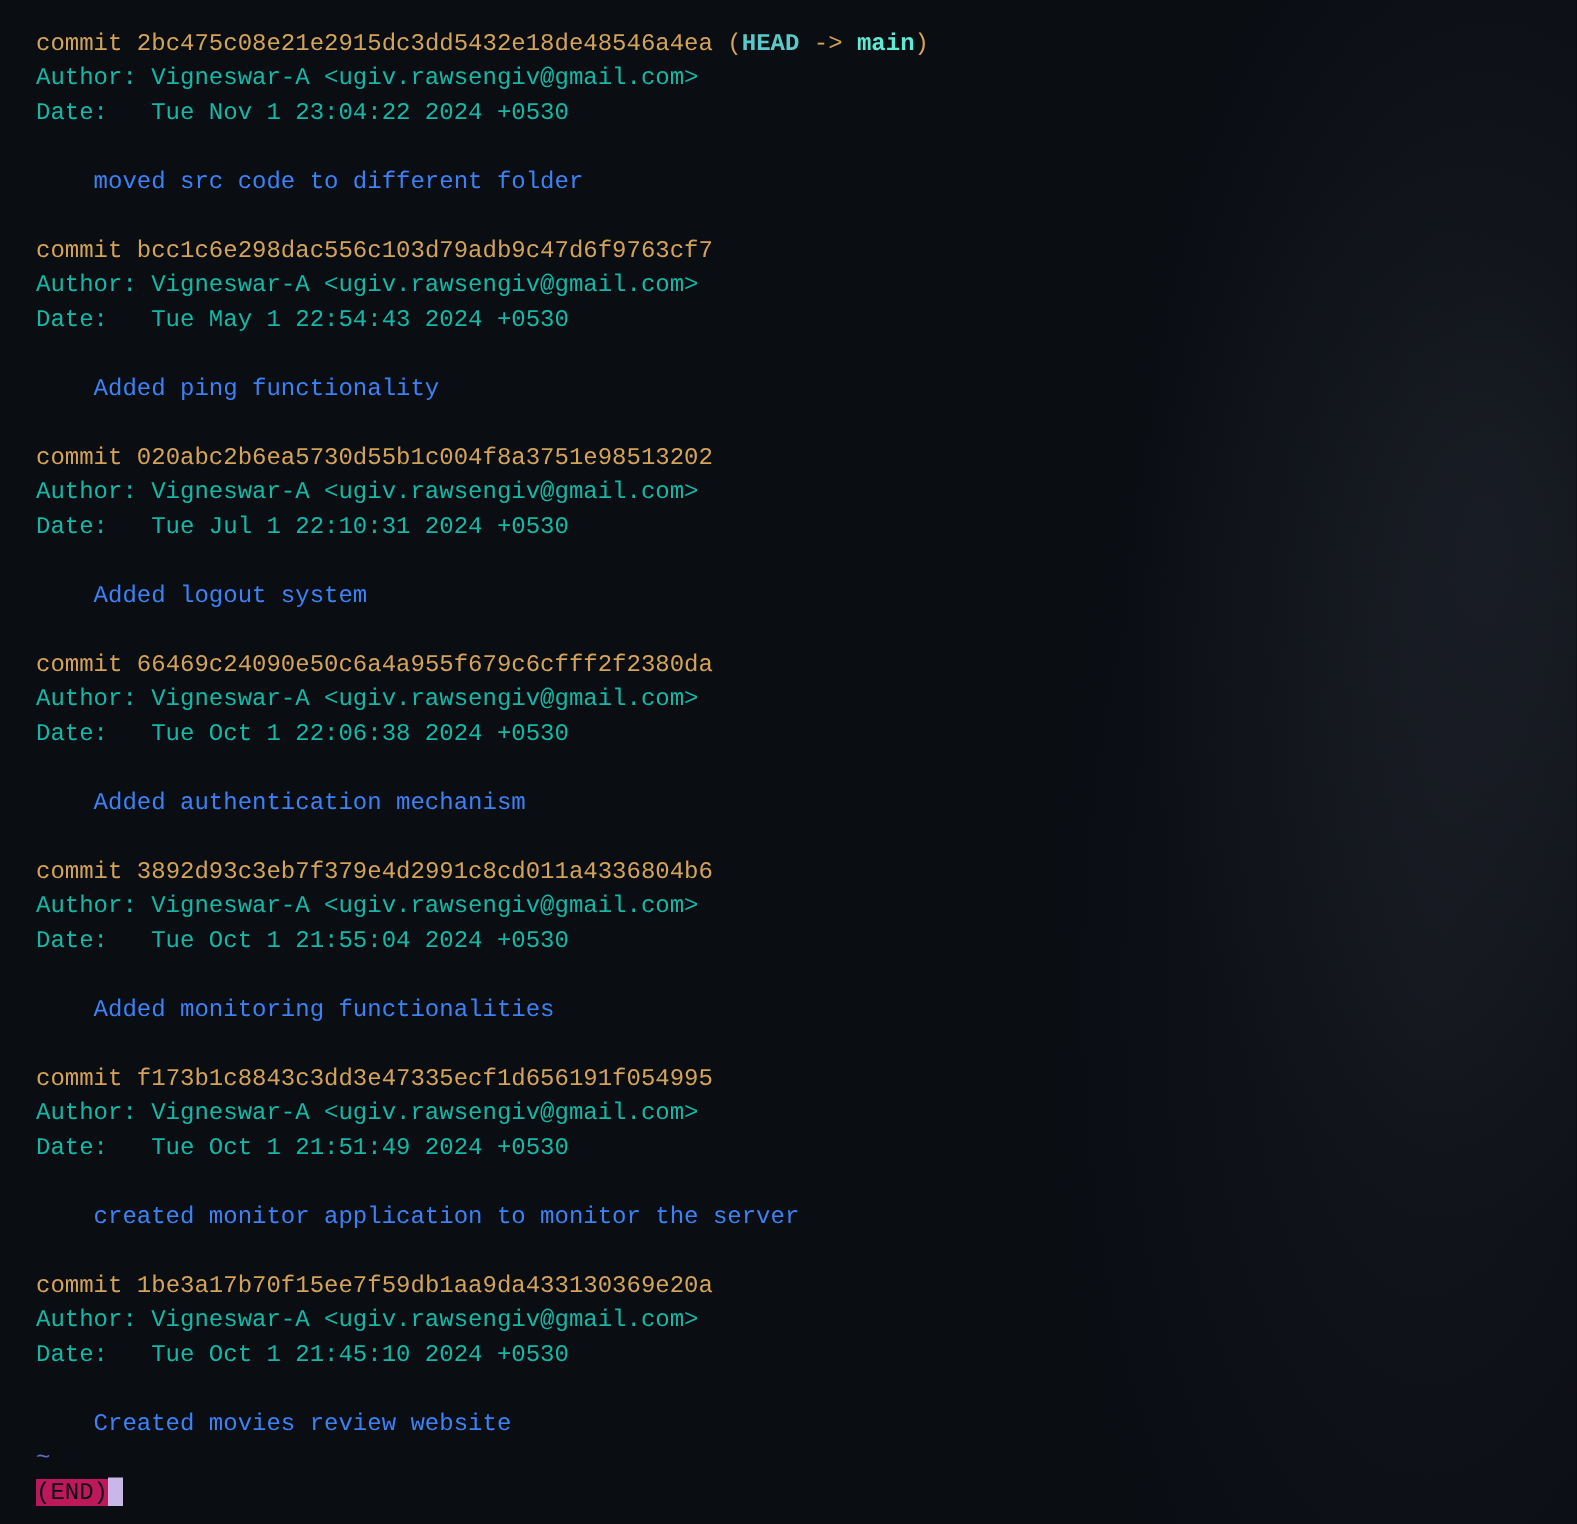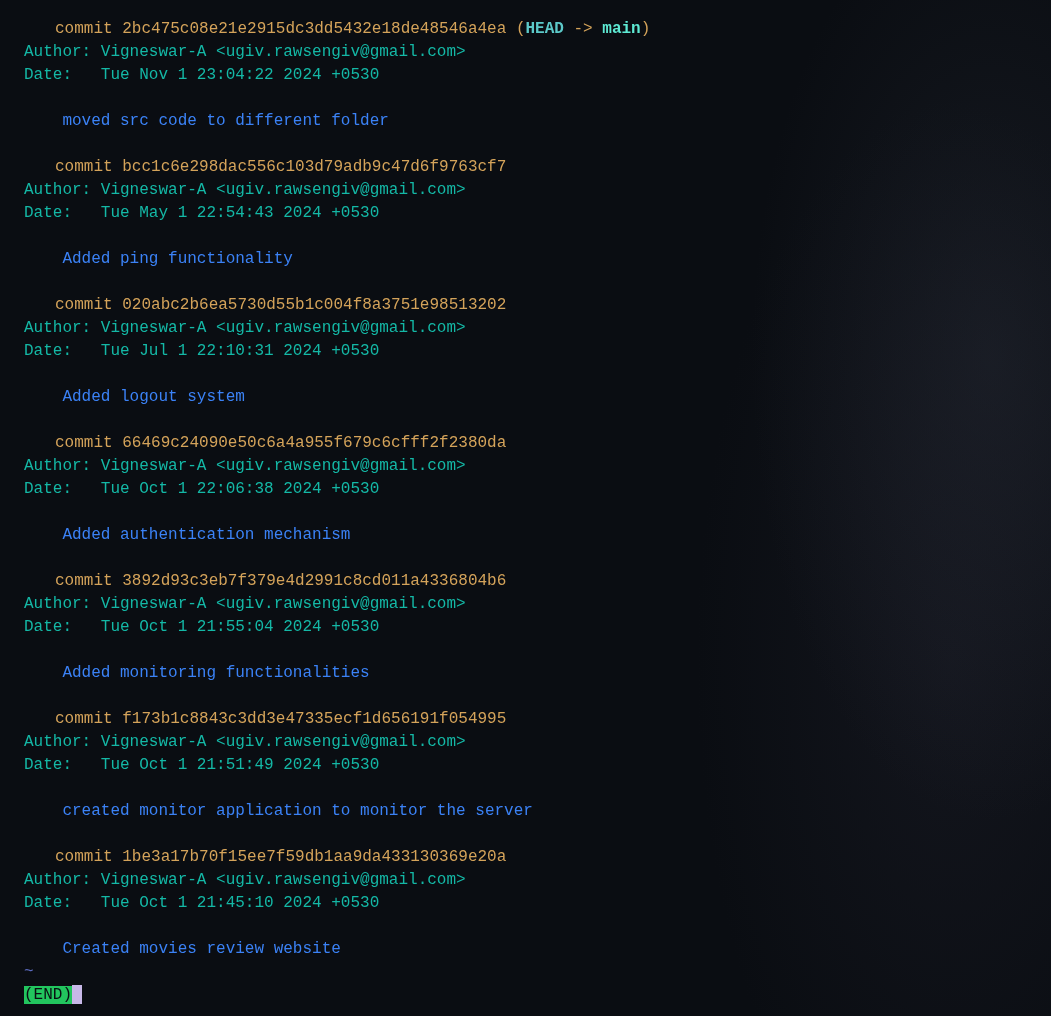--- a/index.html
+++ b/index.html
@@ -33,21 +33,20 @@
     }
     .terminal-content {
       position: relative;
       z-index: 1;
     }
     .commit-line {
       white-space: pre;
     }
     .commit-keyword {
       color: #d4a35a;
-      margin-left: 31px;
     }
     .commit-hash {
       color: #d4a35a;
     }
     .paren {
       color: #d4a35a;
     }
     .head-ref {
       color: #5cc9c9;
       font-weight: bold;
@@ -68,21 +67,21 @@
       color: #3b82f6;
       white-space: pre;
     }
     .blank-line {
       height: 23px;
     }
     .tilde {
       color: #5c6bc0;
     }
     .end-marker {
-      background: #22c55e;
+      background: #be185d;
       color: #0a0d12;
     }
     .cursor {
       background: #c8b8e8;
       display: inline-block;
       width: 10px;
       height: 19px;
       vertical-align: text-bottom;
     }
   </style>

